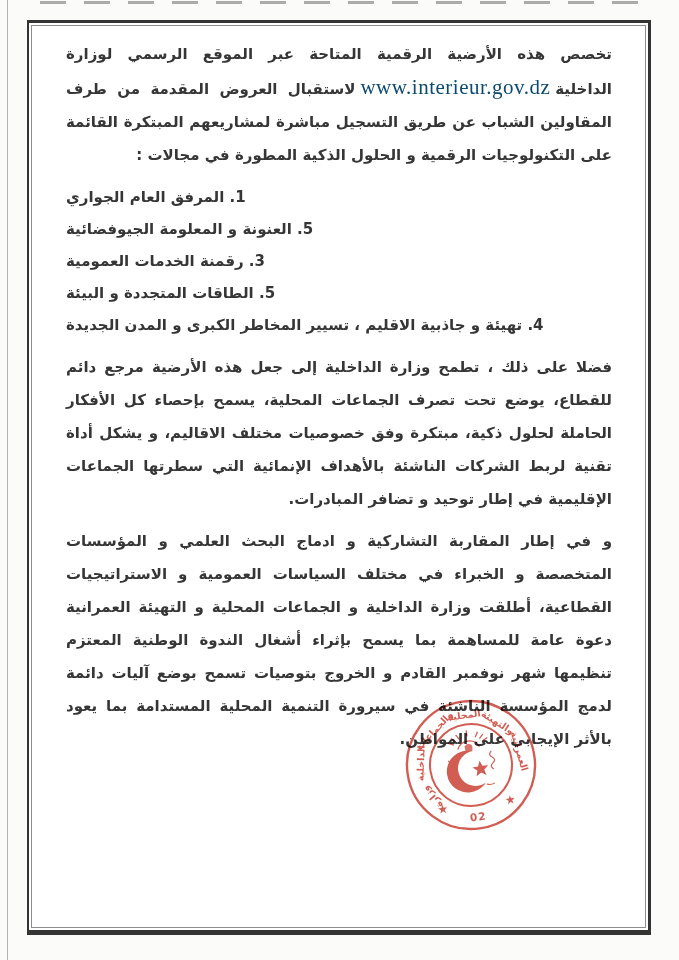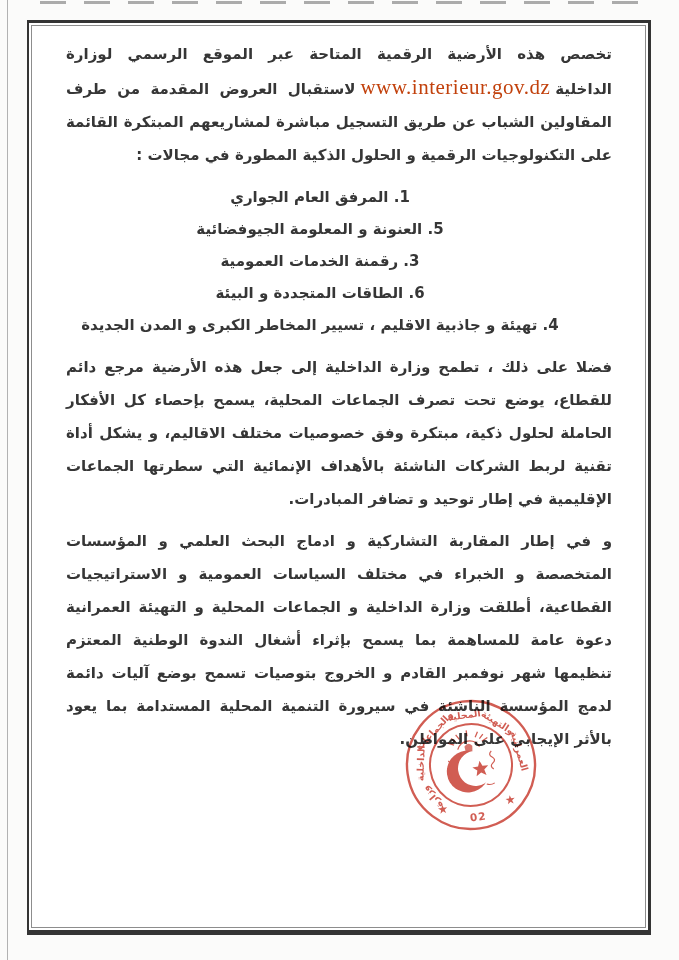--- a/index.html
+++ b/index.html
@@ -31,25 +31,25 @@
   }
   
   .content{
     position:absolute;left:66px;top:38px;width:546px;
     direction:rtl;text-align:justify;text-justify:inter-word;
     font-size:15px;line-height:33px;font-weight:bold;color:#363636;
   }
   .content p{margin:0 0 9px 0;}
   .url{
     font-family:"Liberation Serif",serif;font-weight:400;
-    font-size:21px;letter-spacing:.5px;color:#c2410c;
+    font-size:21px;letter-spacing:.5px;color:#0c4a6e;
     padding:0 5px;white-space:nowrap;
   }
   .num-list{margin:0 0 10px 0;padding:0 38px 0 0;line-height:32px;}
-  .num-list .li{display:block;text-align:center;}
+  .num-list .li{display:block;text-align:left;}
   
   .stamp{
     position:absolute;left:396px;top:690px;width:150px;height:150px;
     transform:rotate(-8deg);
     mix-blend-mode:multiply;opacity:.92;
     pointer-events:none;
   }
   .stamp svg{display:block;}
 </style>
 </head>
@@ -62,21 +62,21 @@
   <div class="frame-inner"></div>
 </div>
 
 <div class="content">
   <p><span>تخصص هذه الأرضية الرقمية المتاحة عبر الموقع الرسمي لوزارة الداخلية</span><span class="url">www.interieur.gov.dz</span><span>لاستقبال العروض المقدمة من طرف المقاولين الشباب عن طريق التسجيل مباشرة لمشاريعهم المبتكرة القائمة على التكنولوجيات الرقمية و الحلول الذكية المطورة في مجالات :</span></p>
 
   <div class="num-list">
     <span class="li">1. المرفق العام الجواري</span>
     <span class="li">5. العنونة و المعلومة الجيوفضائية</span>
     <span class="li">3. رقمنة الخدمات العمومية</span>
-    <span class="li">6. الطاقات المتجددة و البيئة</span>
+    <span class="li">5. الطاقات المتجددة و البيئة</span>
     <span class="li">4. تهيئة و جاذبية الاقليم ، تسيير المخاطر الكبرى و المدن الجديدة</span>
   </div>
 
   <p>فضلا على ذلك ، تطمح وزارة الداخلية إلى جعل هذه الأرضية مرجع دائم للقطاع، يوضع تحت تصرف الجماعات المحلية، يسمح بإحصاء كل الأفكار الحاملة لحلول ذكية، مبتكرة وفق خصوصيات مختلف الاقاليم، و يشكل أداة تقنية لربط الشركات الناشئة بالأهداف الإنمائية التي سطرتها الجماعات الإقليمية في إطار توحيد و تضافر المبادرات.</p>
   <p>و في إطار المقاربة التشاركية و ادماج البحث العلمي و المؤسسات المتخصصة و الخبراء في مختلف السياسات العمومية و الاستراتيجيات القطاعية، أطلقت وزارة الداخلية و الجماعات المحلية و التهيئة العمرانية دعوة عامة للمساهمة بما يسمح بإثراء أشغال الندوة الوطنية المعتزم تنظيمها شهر نوفمبر القادم و الخروج بتوصيات تسمح بوضع آليات دائمة لدمج المؤسسة الناشئة في سيرورة التنمية المحلية المستدامة بما يعود بالأثر الإيجابي على المواطن.</p>
 </div>
 
 <div class="stamp">
   <svg viewBox="0 0 150 150" width="150" height="150" xmlns="http://www.w3.org/2000/svg">
 

